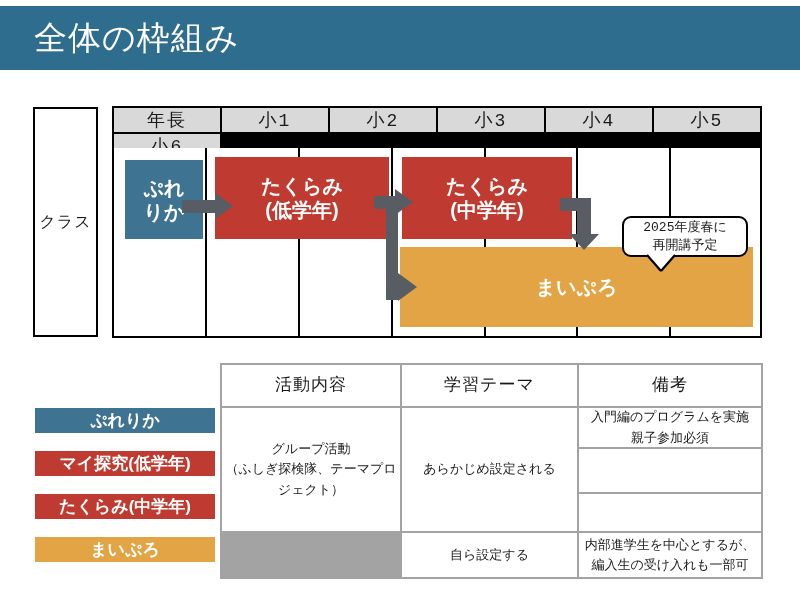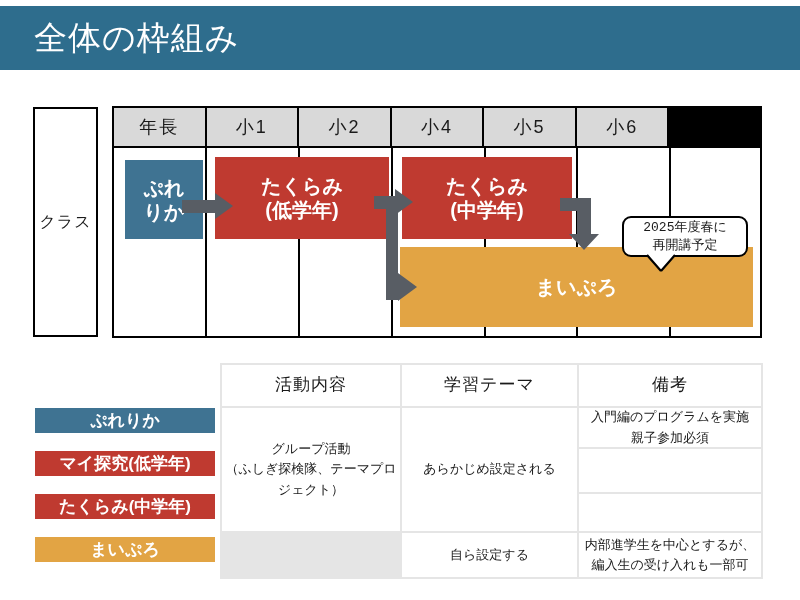--- a/index.html
+++ b/index.html
@@ -19,22 +19,22 @@
   }
 
   
   .class-box{
     position:absolute;left:33px;top:107px;width:65px;height:230px;
     border:2px solid #000;background:#fff;display:flex;align-items:center;justify-content:center;
     font-size:16px;letter-spacing:1px;box-sizing:border-box;
   }
   .grades{
     position:absolute;left:112px;top:106px;width:650px;height:42px;
-    background:#000;display:grid;grid-template-columns:repeat(7,1fr);
-    gap:2px;padding:2px;box-sizing:border-box;
+    background:#000;display:grid;grid-template-columns:repeat(6,1fr);
+    gap:2px;padding:2px;box-sizing:border-box;font-family:Liberation Mono, monospace;
   }
   .grade-cell{
     background:#D9D9D9;display:flex;align-items:center;justify-content:center;
     font-size:18px;letter-spacing:2px;
   }
   .grid-body{
     position:absolute;left:112px;top:148px;width:650px;height:190px;
     border:2px solid #000;border-top:none;box-sizing:border-box;background:#fff;
   }
   .v-line{position:absolute;top:0;width:2px;height:100%;background:#000;z-index:1;}
@@ -64,21 +64,21 @@
     display:flex;align-items:center;justify-content:center;
     color:#fff;font-weight:bold;font-size:17px;
   }
   .rl-1{top:408px;background:#3F7392;}
   .rl-2{top:451px;background:#BF3A30;}
   .rl-3{top:494px;background:#BF3A30;}
   .rl-4{top:537px;background:#E2A444;}
 
   .info-table{
     position:absolute;left:220px;top:363px;width:543px;height:216px;
-    background:#e5e5e5;display:grid;grid-template-columns:178px 175px 1fr;
+    background:#a3a3a3;display:grid;grid-template-columns:178px 175px 1fr;
     grid-template-rows:41px 39px 43px 37px 1fr;gap:2px;padding:2px;box-sizing:border-box;
   }
   .cell{
     background:#fff;display:flex;align-items:center;justify-content:center;
     text-align:center;font-size:13px;line-height:1.55;padding:1px 3px;box-sizing:border-box;
   }
   .cell.header{font-size:17px;letter-spacing:1px;}
   .c1{grid-column:1;} .c2{grid-column:2;} .c3{grid-column:3;}
   .r1{grid-row:1;} .r2{grid-row:2;} .r3{grid-row:3;} .r4{grid-row:4;} .r5{grid-row:5;}
   .rspan3{grid-row:2 / span 3;}
@@ -91,20 +91,21 @@
 </div>
 
 <div class="class-box">
   <span>クラス</span>
 </div>
 
 <div class="grades">
   <div class="grade-cell">年長</div>
   <div class="grade-cell">小1</div>
   <div class="grade-cell">小2</div>
+  <div class="grade-cell">小3</div>
   <div class="grade-cell">小4</div>
   <div class="grade-cell">小5</div>
   <div class="grade-cell">小6</div>
 </div>
 
 <div class="grid-body">
   <div class="v-line" style="left:91px"></div>
   <div class="v-line" style="left:184px"></div>
   <div class="v-line" style="left:277px"></div>
   <div class="v-line" style="left:370px"></div>

